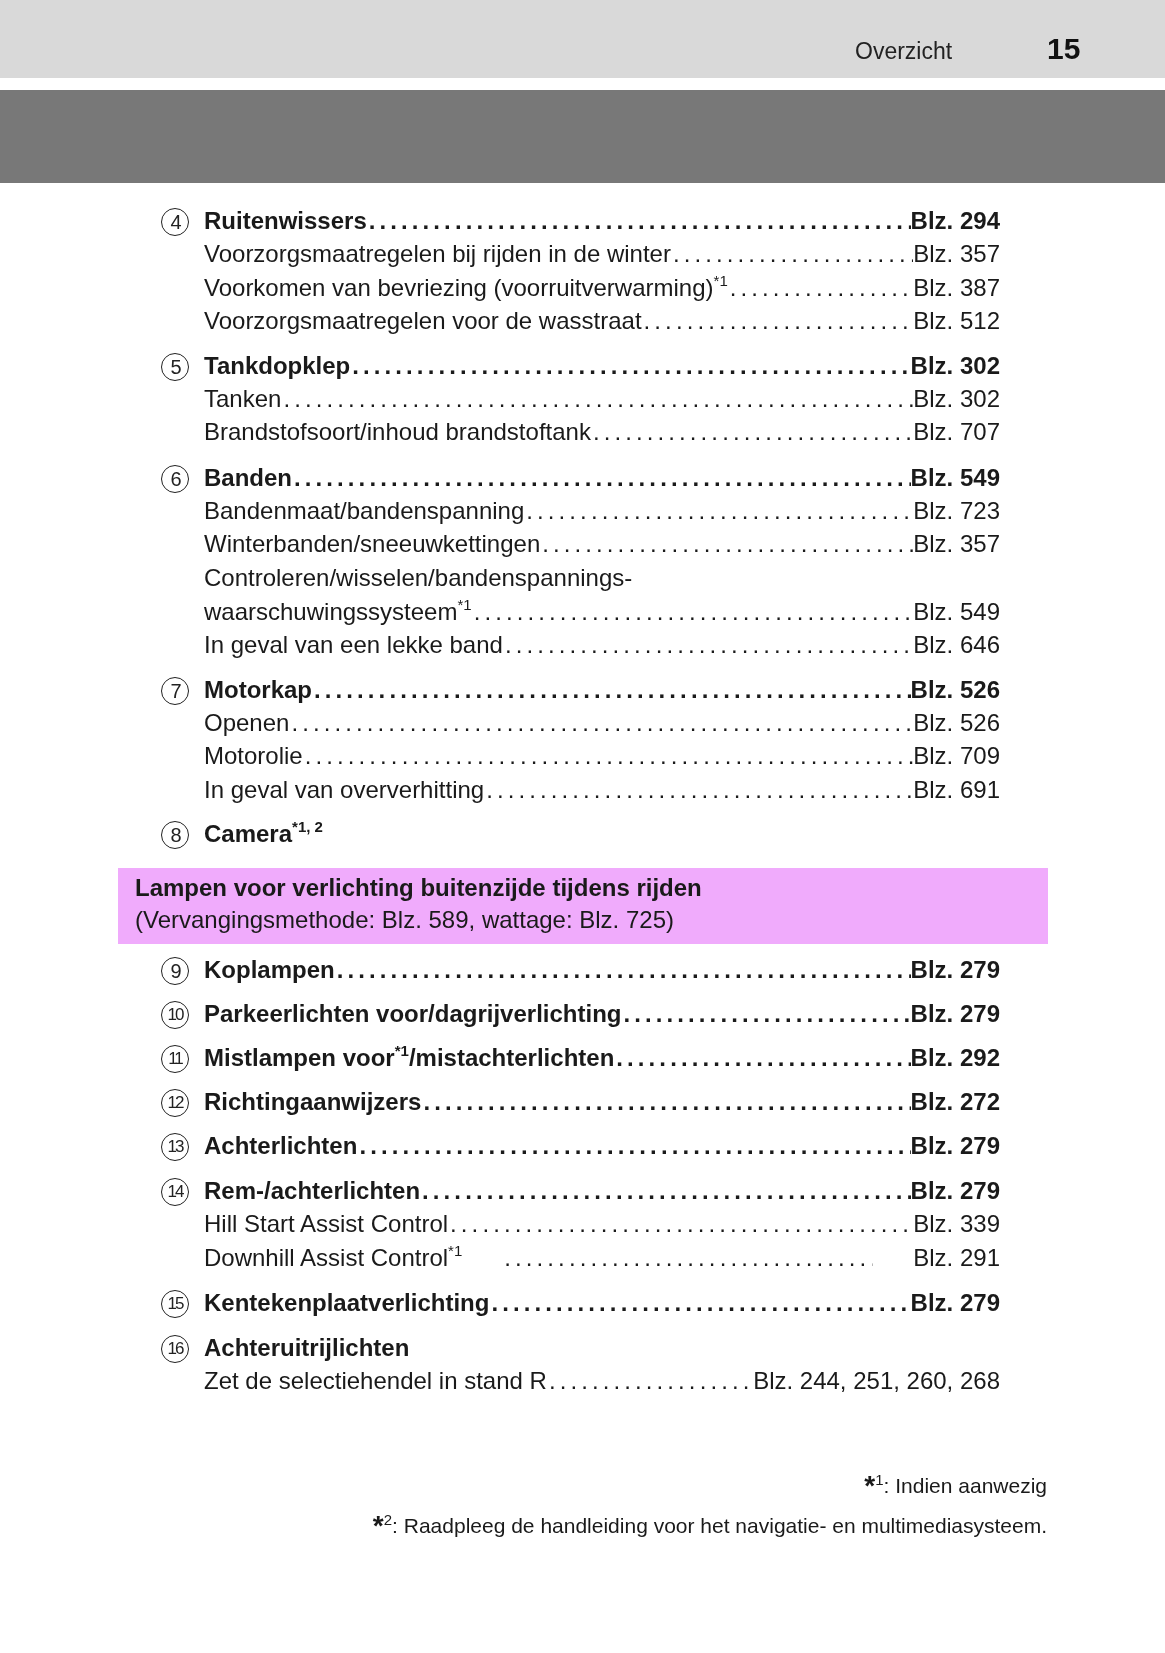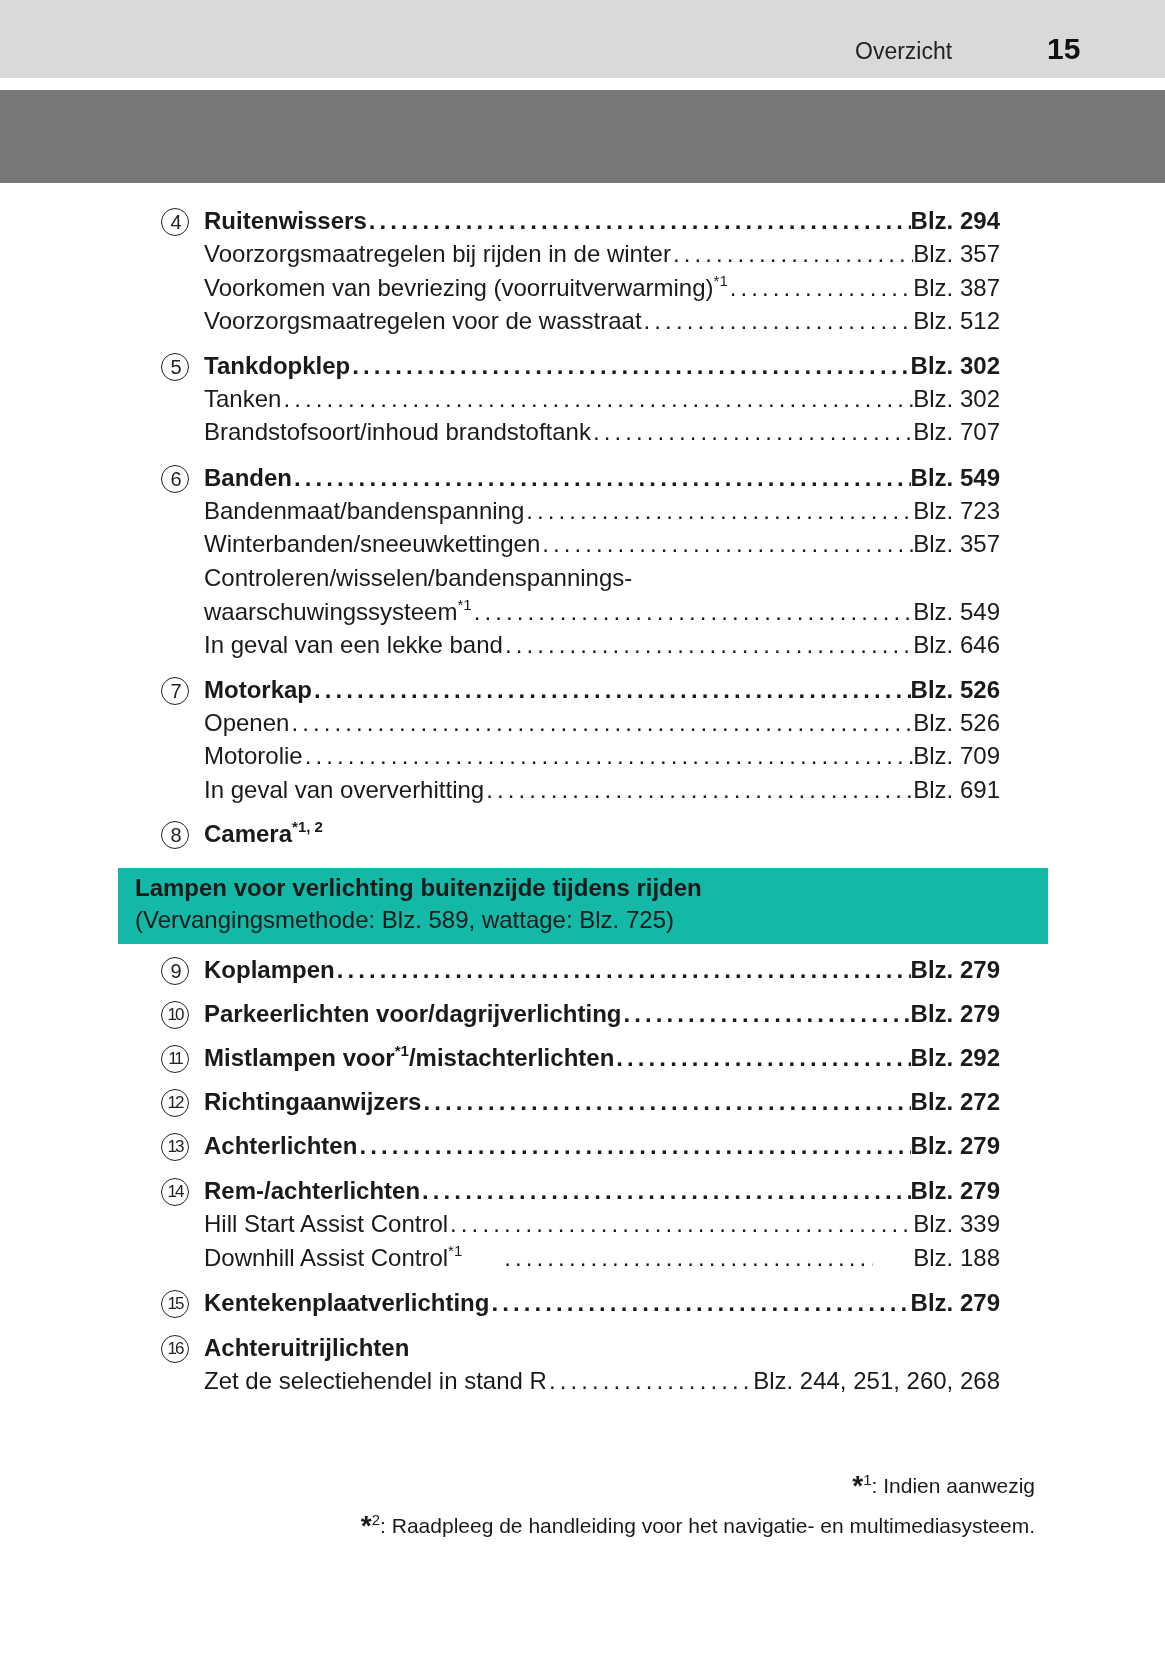--- a/index.html
+++ b/index.html
@@ -20,25 +20,25 @@
   .entry .pg { flex: 0 0 auto; }
   .entry sup, .head-sup { font-size: 15px; vertical-align: 10px; line-height: 0; }
 
   .num {
     position: absolute; left: 161px; width: 28px; height: 28px; border: 1.5px solid #222; border-radius: 50%;
     box-sizing: border-box; font-size: 20px; line-height: 26px; text-align: center; color: #222;
     letter-spacing: -2px; font-weight: normal;
   }
   .num.two { font-size: 17px; }
 
-  .gray-box { position: absolute; left: 118px; top: 868px; width: 930px; height: 76px; background: #14b8a6; }
+  .gray-box { position: absolute; left: 118px; top: 868px; width: 930px; height: 76px; background: #f0abfc; }
   .gray-box .t1 { position: absolute; left: 17px; top: 6px; font-size: 24px; font-weight: bold; }
   .gray-box .t2 { position: absolute; left: 17px; top: 38px; font-size: 24px; }
 
-  .foot { position: absolute; right: 130px; font-size: 21px; white-space: nowrap; }
+  .foot { position: absolute; right: 118px; font-size: 21px; white-space: nowrap; }
   .foot .fstar { font-size: 28px; font-weight: bold; vertical-align: -2px; }
   .foot .fsup { font-size: 15px; vertical-align: 8px; }
 </style>
 </head>
 <body>
 
 <div class="top-band"></div>
 <div class="section-title">Overzicht</div>
 <div class="page-num">15</div>
 <div class="dark-band"></div>
@@ -172,21 +172,21 @@
       <span class="pg">Blz. 279</span>
     </div>
     <div class="entry" style="top: 1209px;">
       <span class="lbl"><span>Hill Start Assist Control</span></span>
       <span class="dots">................................................................................</span>
       <span class="pg">Blz. 339</span>
     </div>
     <div class="entry" style="top: 1243px; gap: 40px;">
       <span class="lbl"><span>Downhill Assist Control</span><sup>*1</sup></span>
       <span class="dots">................................................................................</span>
-      <span class="pg">Blz. 188</span>
+      <span class="pg">Blz. 291</span>
     </div>
     <div class="num two" style="top: 1290px;">15</div>
     <div class="entry main" style="top: 1288px;">
       <span class="lbl"><span>Kentekenplaatverlichting</span></span>
       <span class="dots">................................................................................</span>
       <span class="pg">Blz. 279</span>
     </div>
     <div class="num two" style="top: 1335px;">16</div>
     <div class="entry main" style="top: 1333px;">
       <span class="lbl"><span>Achteruitrijlichten</span></span>

